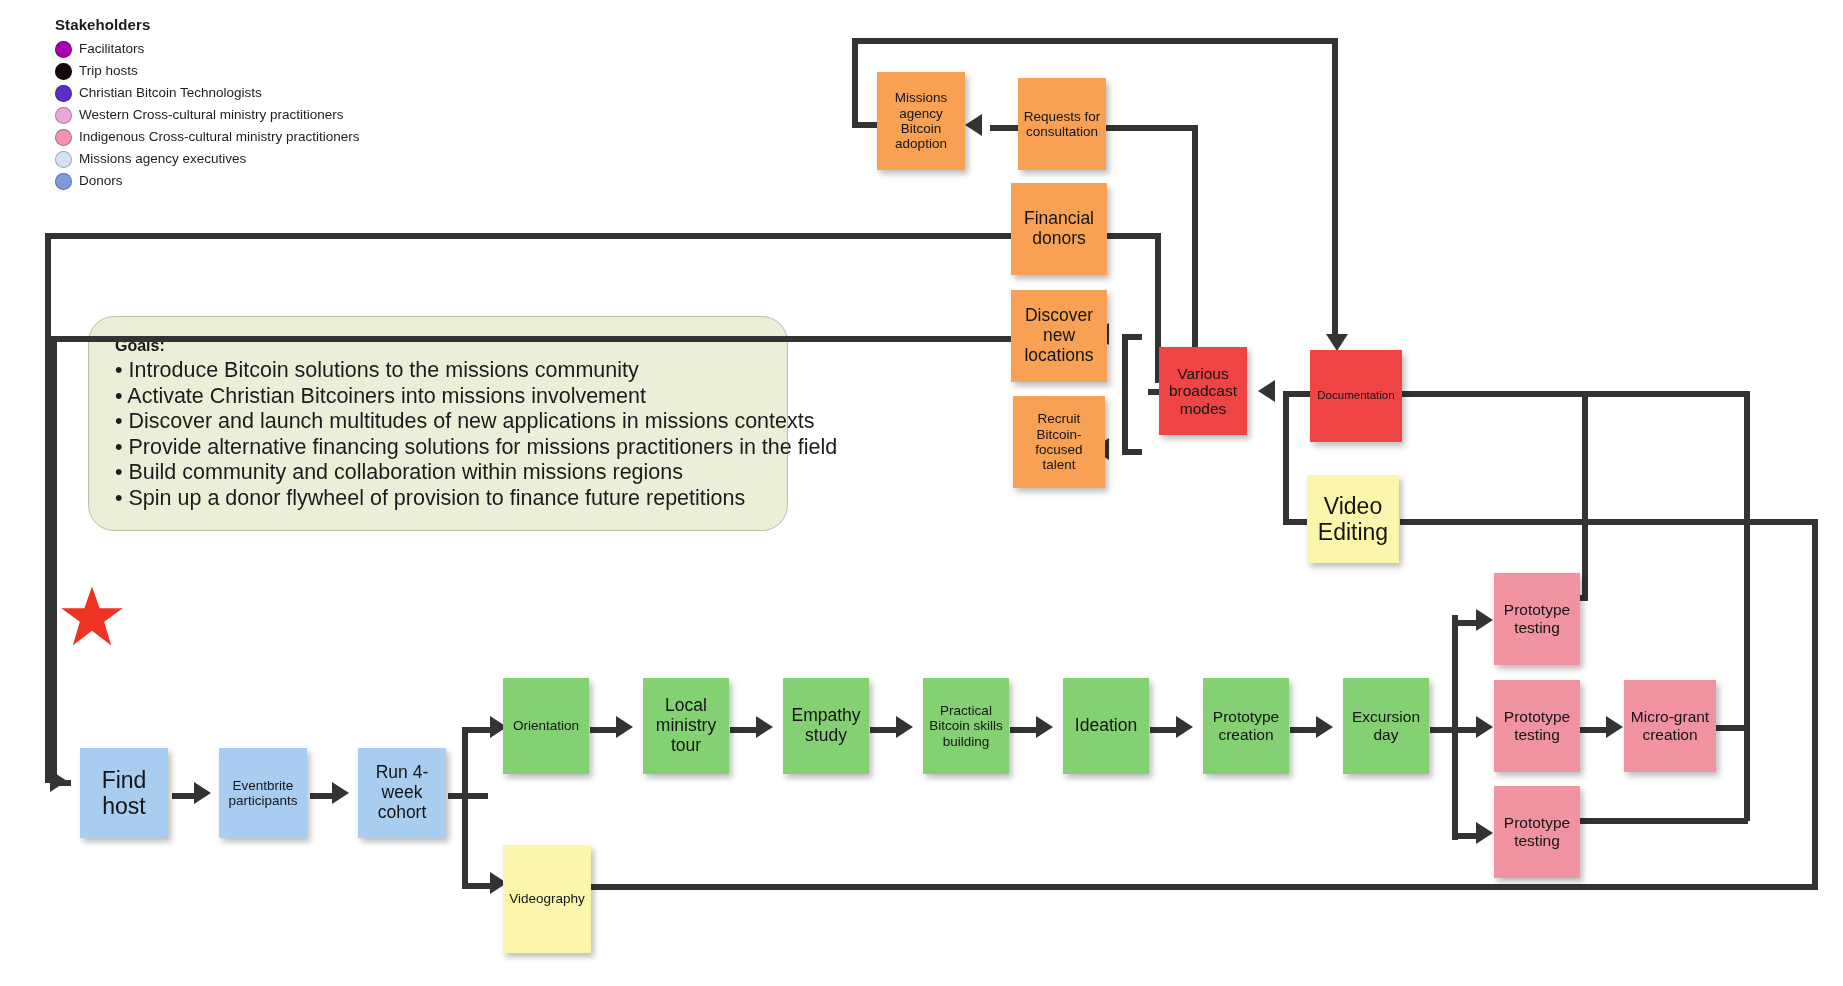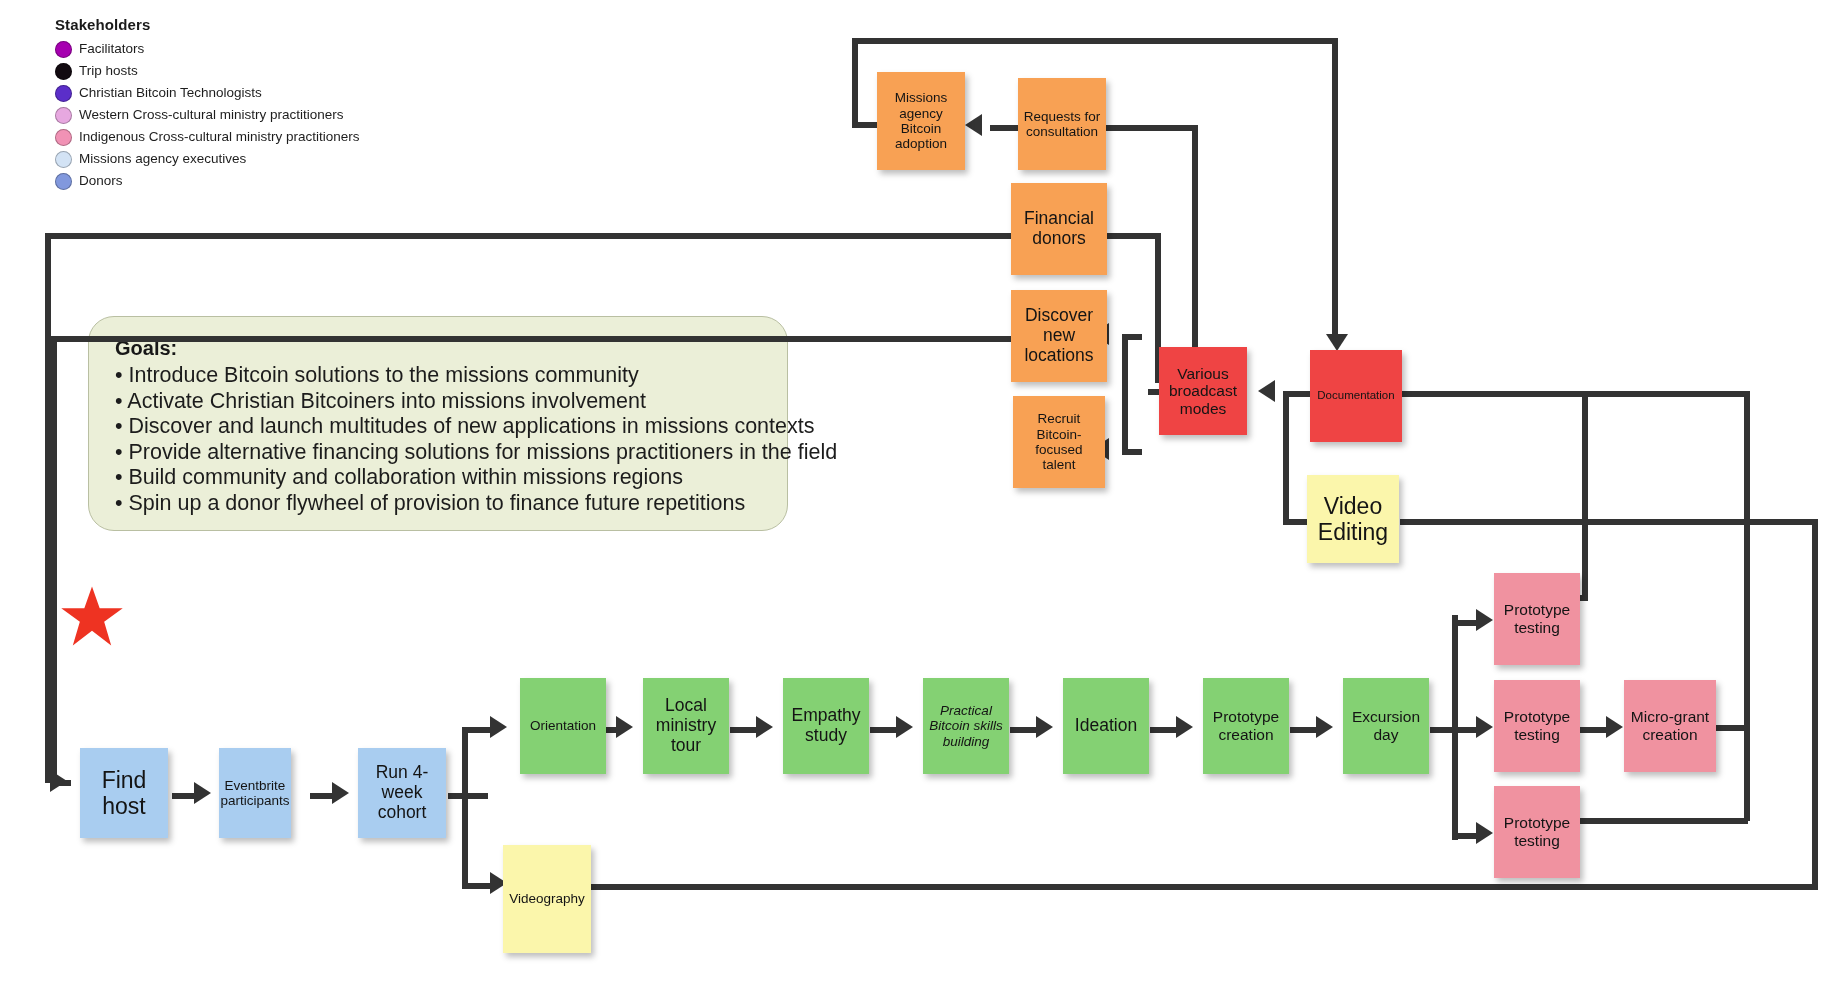--- a/index.html
+++ b/index.html
@@ -29,21 +29,21 @@
     margin-right:7px;flex:0 0 auto;
   }
   .legend-label{font-size:13.5px;color:#1d1d1d;white-space:nowrap;line-height:1;}
 
   
   #goals{
     position:absolute;left:88px;top:316px;width:700px;height:215px;
     background:#ebefd8;border:1px solid #b9bfa2;border-radius:26px;
     box-sizing:border-box;padding:20px 26px 0 26px;
   }
-  #goals .goals-title{font-size:20px;font-weight:bold;color:#171717;margin-bottom:3px;}
+  #goals .goals-title{font-size:16px;font-weight:bold;color:#171717;margin-bottom:3px;}
   #goals .goal-line{
     font-size:21.5px;color:#1c1c1c;line-height:25.5px;white-space:nowrap;
   }
 
   
   .node{
     position:absolute;box-sizing:border-box;
     display:flex;align-items:center;justify-content:center;text-align:center;
     box-shadow:3px 4px 6px rgba(0,0,0,.26);
     color:#141414;line-height:1.14;
@@ -241,31 +241,31 @@
   <div class="node orange fs13" style="left:1013px;top:396px;width:92px;height:92px;">Recruit Bitcoin-focused talent</div>
 
   <div class="node yellow fs15" style="left:1159px;top:347px;width:88px;height:88px;">Various broadcast modes</div>
 
   <div class="node paleyellow fs22" style="left:1307px;top:475px;width:92px;height:88px;">Video Editing</div>
 
   <div class="node yellow fs10" style="left:1310px;top:350px;width:92px;height:92px;">Documentation</div>
 
   <div class="node blue fs22" style="left:80px;top:748px;width:88px;height:90px;">Find host</div>
 
-  <div class="node blue fs13" style="left:219px;top:748px;width:72px;height:90px;">Eventbrite participants</div>
+  <div class="node blue fs13" style="left:219px;top:748px;width:88px;height:90px;">Eventbrite participants</div>
 
   <div class="node blue fs17" style="left:358px;top:748px;width:88px;height:90px;">Run 4-week cohort</div>
 
-  <div class="node green fs13" style="left:520px;top:678px;width:86px;height:96px;">Orientation</div>
+  <div class="node green fs13" style="left:503px;top:678px;width:86px;height:96px;">Orientation</div>
 
   <div class="node green fs17" style="left:643px;top:678px;width:86px;height:96px;">Local ministry tour</div>
 
   <div class="node green fs17" style="left:783px;top:678px;width:86px;height:96px;">Empathy study</div>
 
-  <div class="node green fs13" style="left:923px;top:678px;width:86px;height:96px;font-style:italic;">Practical Bitcoin skills building</div>
+  <div class="node green fs13" style="left:923px;top:678px;width:86px;height:96px;">Practical Bitcoin skills building</div>
 
   <div class="node green fs17" style="left:1063px;top:678px;width:86px;height:96px;">Ideation</div>
 
   <div class="node green fs15" style="left:1203px;top:678px;width:86px;height:96px;">Prototype creation</div>
 
   <div class="node green fs15" style="left:1343px;top:678px;width:86px;height:96px;">Excursion day</div>
 
   <div class="node pink fs15" style="left:1494px;top:573px;width:86px;height:92px;">Prototype testing</div>
 
   <div class="node pink fs15" style="left:1494px;top:680px;width:86px;height:92px;">Prototype testing</div>

